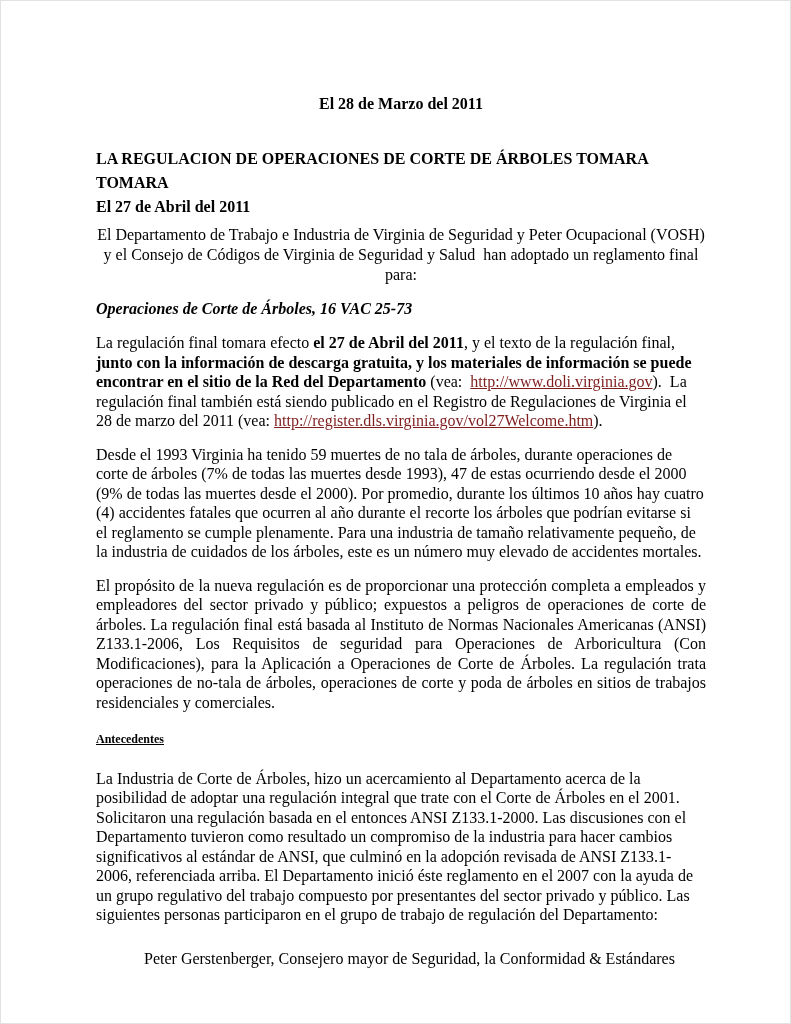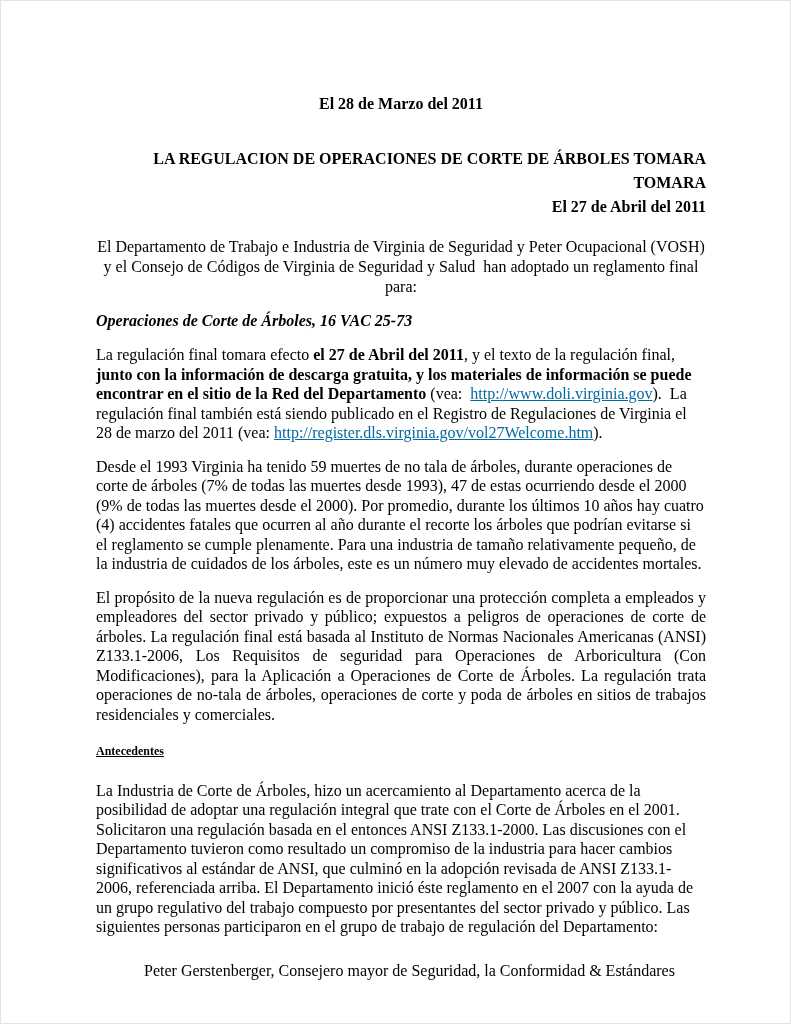--- a/index.html
+++ b/index.html
@@ -27,24 +27,24 @@
     line-height: 19.5px;
   }
   p { margin: 0; }
   .date-line {
     text-align: center;
     font-weight: bold;
     margin-bottom: 33px;
     white-space: pre-wrap;
   }
   .title-block {
-    text-align: right;
+    text-align: left;
     font-weight: bold;
     line-height: 24px;
-    margin-bottom: 18px;
+    margin-bottom: 6px;
   }
   .intro {
     text-align: center;
     white-space: pre-wrap;
     line-height: 20px;
     margin-bottom: 14px;
   }
   .reg-title {
     text-align: left;
     font-weight: bold;
@@ -62,21 +62,21 @@
   }
   .heading {
     font-size: 12px;
     font-weight: bold;
     text-decoration: underline;
     margin: 0 0 19px 0;
     line-height: 19.5px;
   }
   .indented { padding-left: 48px; margin-top: 24px; }
   a.link, a.link:visited {
-    color: #0369a1;
+    color: #7f1d1d;
     text-decoration: underline;
     cursor: pointer;
   }
   .bold-seg { font-weight: bold; }
 </style>
 </head>
 <body>
 
 <main class="page">
   <div class="content">

